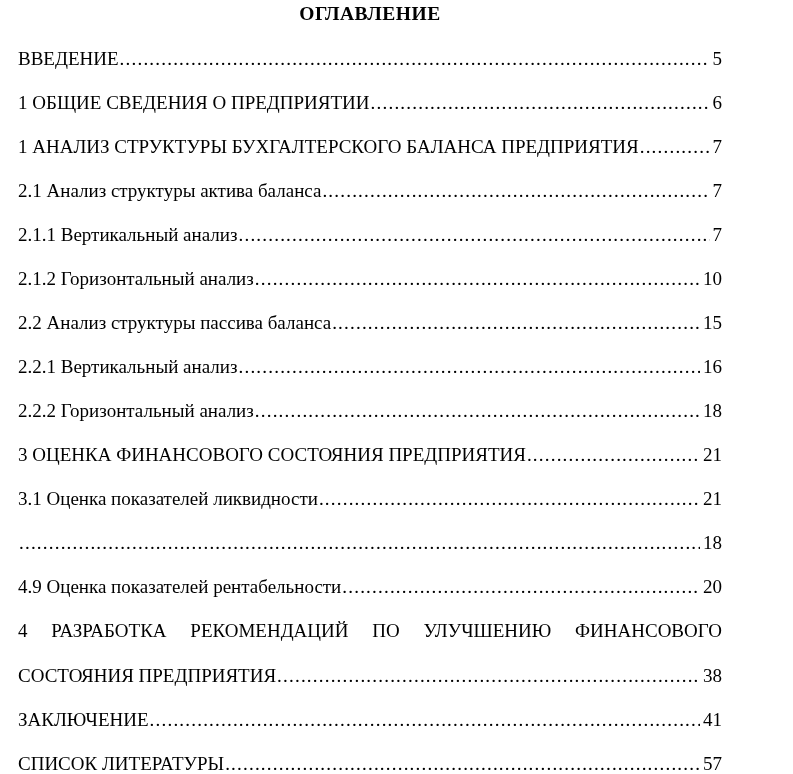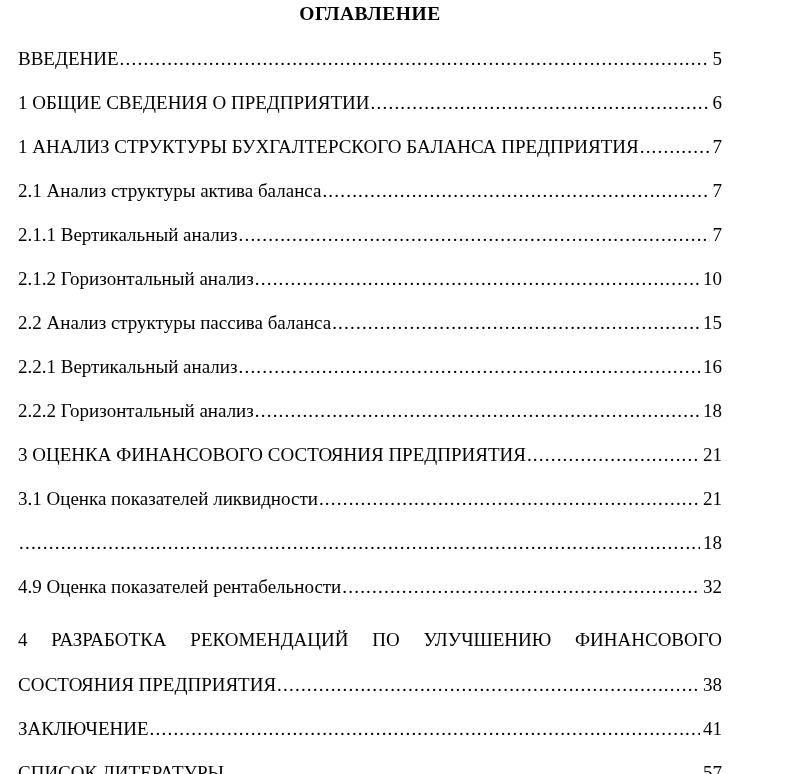--- a/index.html
+++ b/index.html
@@ -33,21 +33,21 @@
     overflow: hidden;
     white-space: nowrap;
     margin: 0 1px;
   }
   .dots::after {
     content: "..........................................................................................................................................................................................";
     letter-spacing: 1.2px;
   }
   .pg { white-space: nowrap; padding-left: 2px; }
   .justify-row {
-    margin-top: 32px;
+    margin-top: 23px;
     line-height: 21px;
     text-align: justify;
     text-align-last: justify;
   }
   .cont-row { margin-top: 24px; }
 </style>
 </head>
 <body>
 
 <div class="page">
@@ -121,21 +121,21 @@
   </div>
 
   <div class="toc-row">
     <span class="dots"></span>
     <span class="pg">18</span>
   </div>
 
   <div class="toc-row">
     <span class="toc-label">4.9 Оценка показателей рентабельности</span>
     <span class="dots"></span>
-    <span class="pg">32</span>
+    <span class="pg">20</span>
   </div>
 
   <div>
     <div class="justify-row">4 РАЗРАБОТКА РЕКОМЕНДАЦИЙ ПО УЛУЧШЕНИЮ ФИНАНСОВОГО</div>
     <div class="toc-row cont-row">
       <span class="toc-label">СОСТОЯНИЯ ПРЕДПРИЯТИЯ</span>
       <span class="dots"></span>
       <span class="pg">38</span>
     </div>
   </div>

